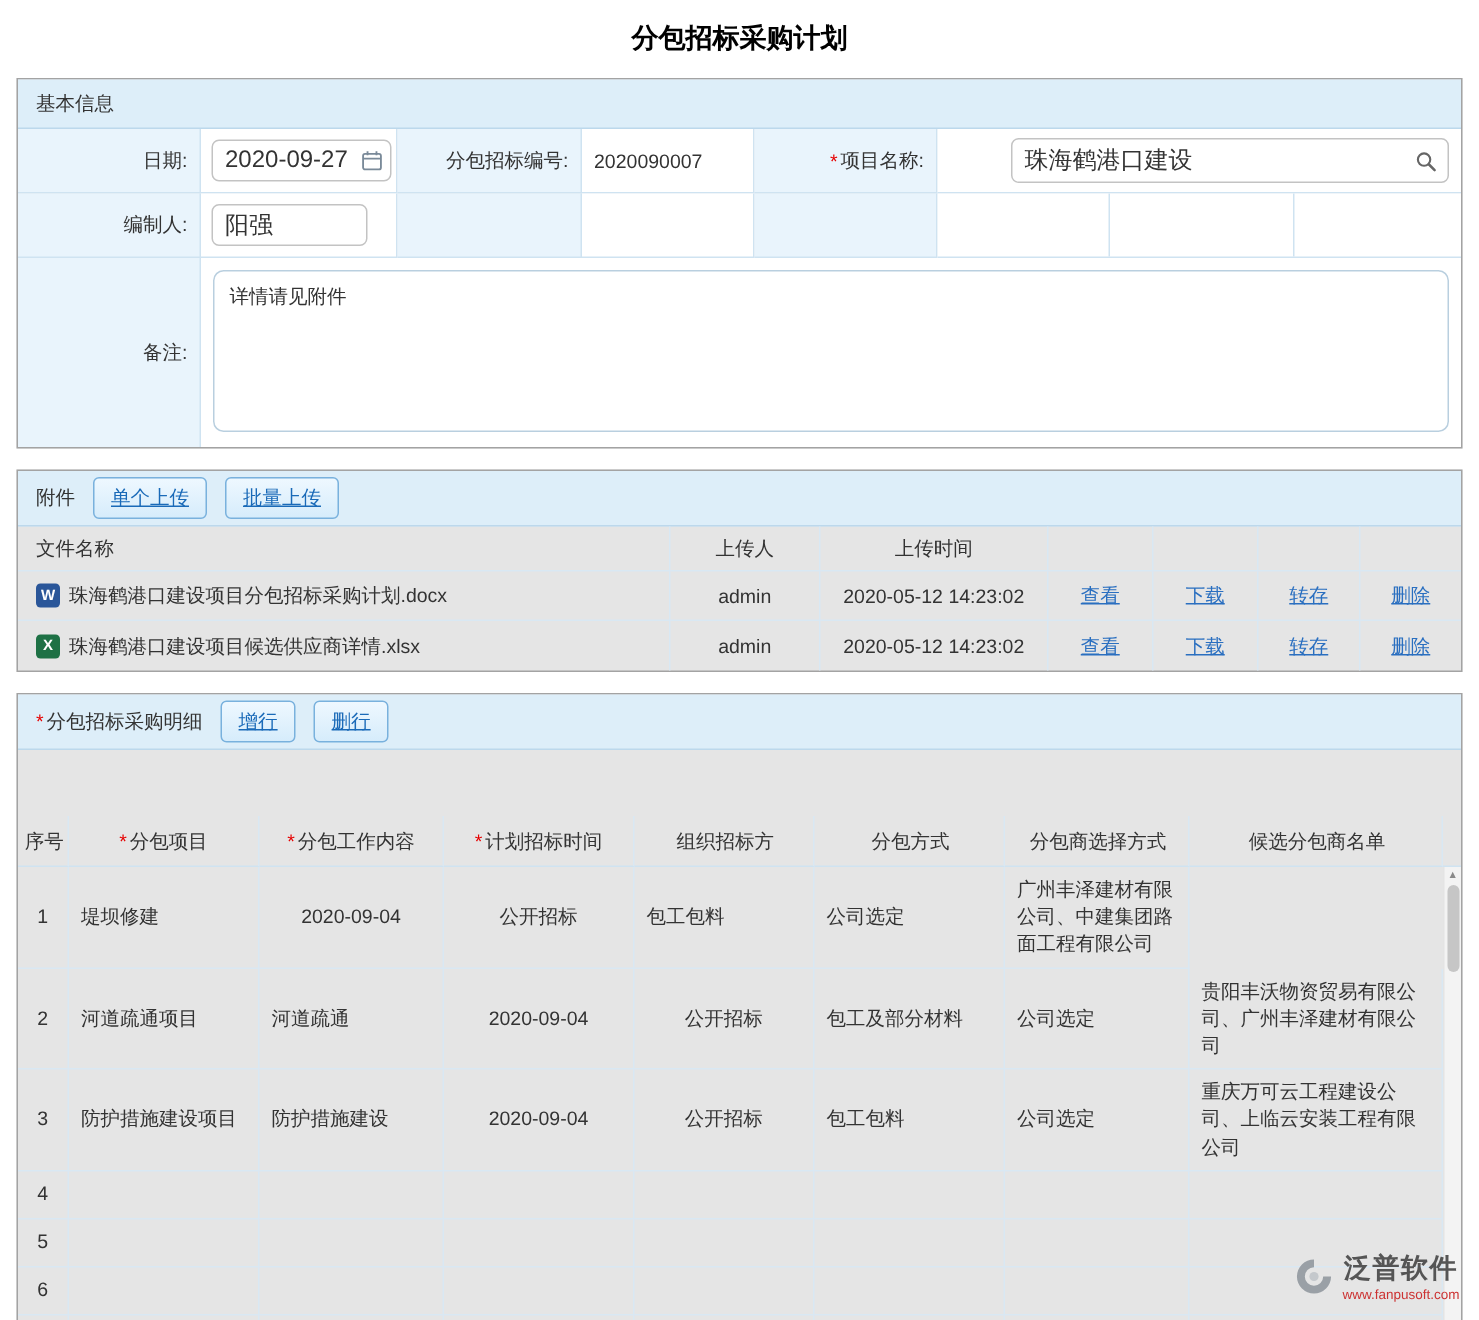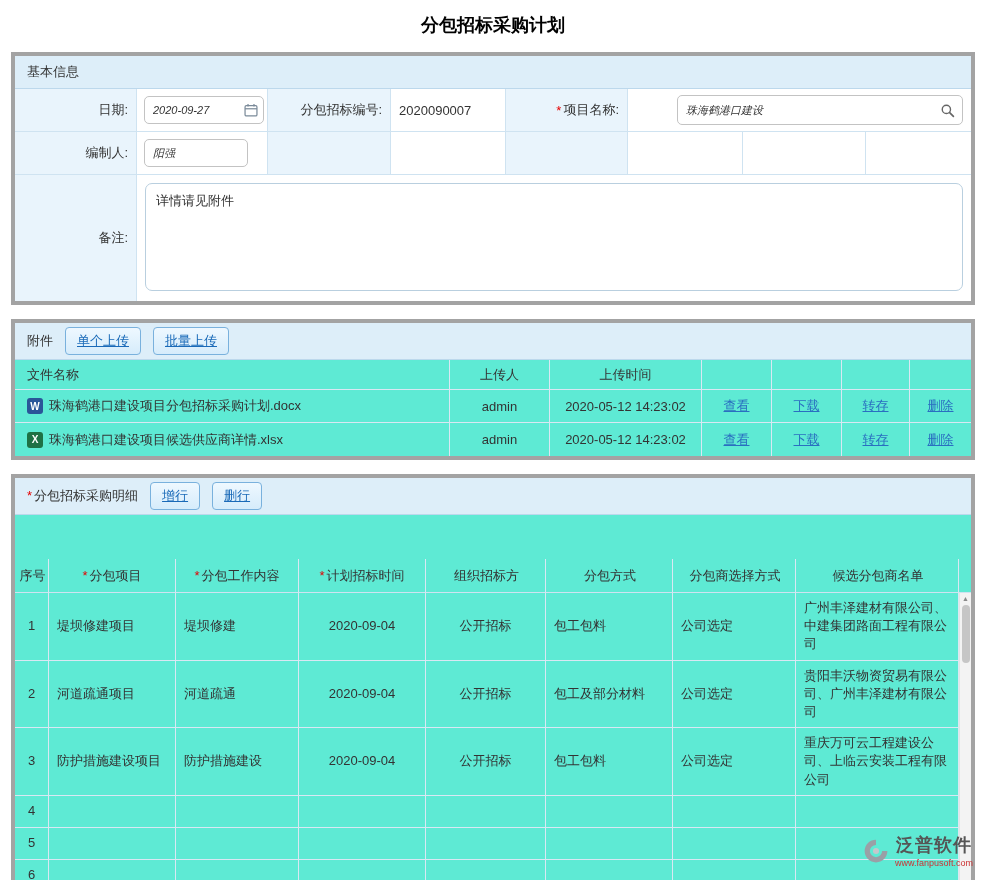--- a/index.html
+++ b/index.html
@@ -5,21 +5,21 @@
   * { box-sizing: border-box; margin: 0; padding: 0; }
   html, body { background: #fff; }
   body {
     width: 986px; height: 880px; position: relative; overflow: hidden;
     font-family: "Liberation Sans", "DejaVu Sans", sans-serif;
     font-size: 13px; color: #333;
   }
   .page { padding: 0 11px; }
   .page-title { text-align: center; font-size: 18px; font-weight: bold; color: #000; padding: 13px 0 15px; }
 
-  .panel { border: 4px solid #a3a3a3; margin-bottom: 14px; background: #5eead4; }
+  .panel { border: 1px solid #a3a3a3; margin-bottom: 14px; background: #e5e5e5; }
   .panel-hd {
     background: #ddeef9; border-bottom: 1px solid #bcd8ec;
     display: flex; align-items: center; gap: 12px;
     padding: 0 12px; min-height: 33px; color: #333;
   }
   .panel-hd.tall { min-height: 37px; }
 
   .btn {
     display: inline-block; padding: 4px 11px; border: 1px solid #79b1dd; border-radius: 4px;
     background: linear-gradient(#eef8ff, #d6ecfb); color: #1a6ab8;
@@ -33,21 +33,21 @@
   .bi-cell {
     border-right: 1px solid #cfe3f1; border-bottom: 1px solid #cfe3f1;
     min-height: 43px; display: flex; align-items: center; background: #fff;
   }
   .bi-cell:last-child { border-right: none; }
   .bi-row:last-child .bi-cell { border-bottom: none; }
   .bi-label { background: #e9f4fc; justify-content: flex-end; padding-right: 8px; }
   .bi-val.pad { padding-left: 8px; }
   .inp {
     height: 28px; border: 1px solid #c3c3c3; border-radius: 5px;
-    padding: 0 8px; font-size: 11px; font-family: inherit; color: #333; background: #fff; outline: none; font-style: italic;
+    padding: 0 8px; font-size: 16px; font-family: inherit; color: #333; background: #fff; outline: none;
   }
   .date-wrap { position: relative; margin-left: 7px; width: 120px; }
   .date-wrap .inp { width: 120px; padding-right: 24px; }
   .cal-icon { position: absolute; right: 6px; top: 7px; cursor: pointer; }
   .w120 { width: 104px; margin-left: 7px; }
   .proj-wrap { position: relative; flex: 1; margin: 0 8px; padding-left: 41px; }
   .proj-wrap .inp { width: 100%; height: 30px; padding-right: 28px; }
   .search-icon { position: absolute; right: 8px; top: 8px; cursor: pointer; }
   .split { padding: 0; align-items: stretch; display: flex; }
   .split-c { flex: 0 0 115px; border-right: 1px solid #cfe3f1; }
@@ -288,21 +288,20 @@
           <span>候选分包商名单</span>
         </div>
       <div class="dt-hcell filler"></div>
     </div>
 
     <div class="dt-body">
       <div class="dt-rows">
 
         <div class="dt-row row-tall">
           <div class="dt-cell c-seq">1</div>
-          <div class="dt-cell">堤坝修建项目</div>
           <div class="dt-cell">堤坝修建</div>
           <div class="dt-cell c-center">2020-09-04</div>
           <div class="dt-cell c-center">公开招标</div>
           <div class="dt-cell">包工包料</div>
           <div class="dt-cell">公司选定</div>
           <div class="dt-cell">广州丰泽建材有限公司、中建集团路面工程有限公司</div>
         </div>
 
         <div class="dt-row row-tall">
           <div class="dt-cell c-seq">2</div>

